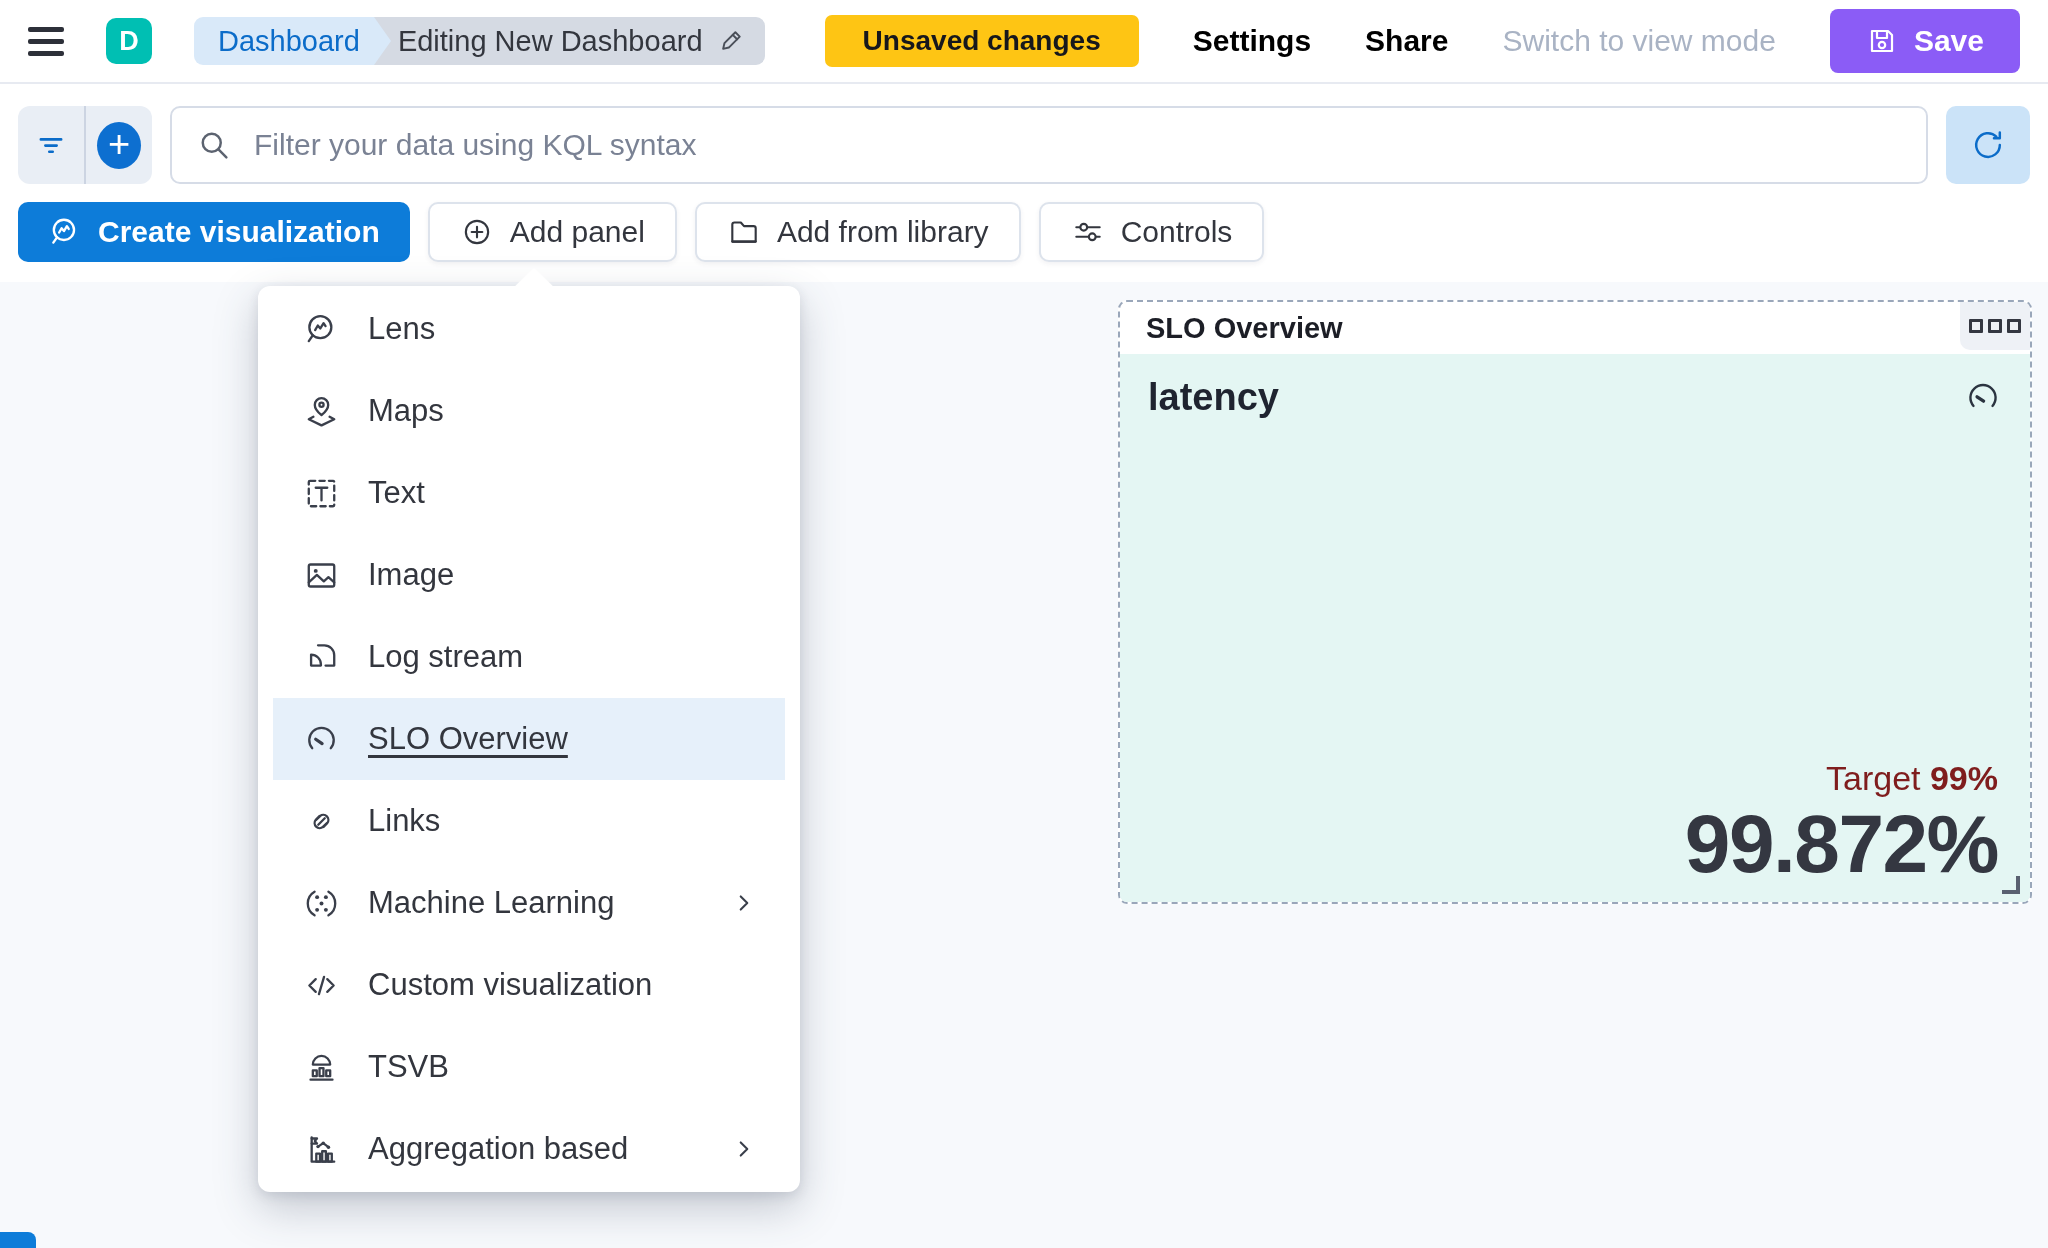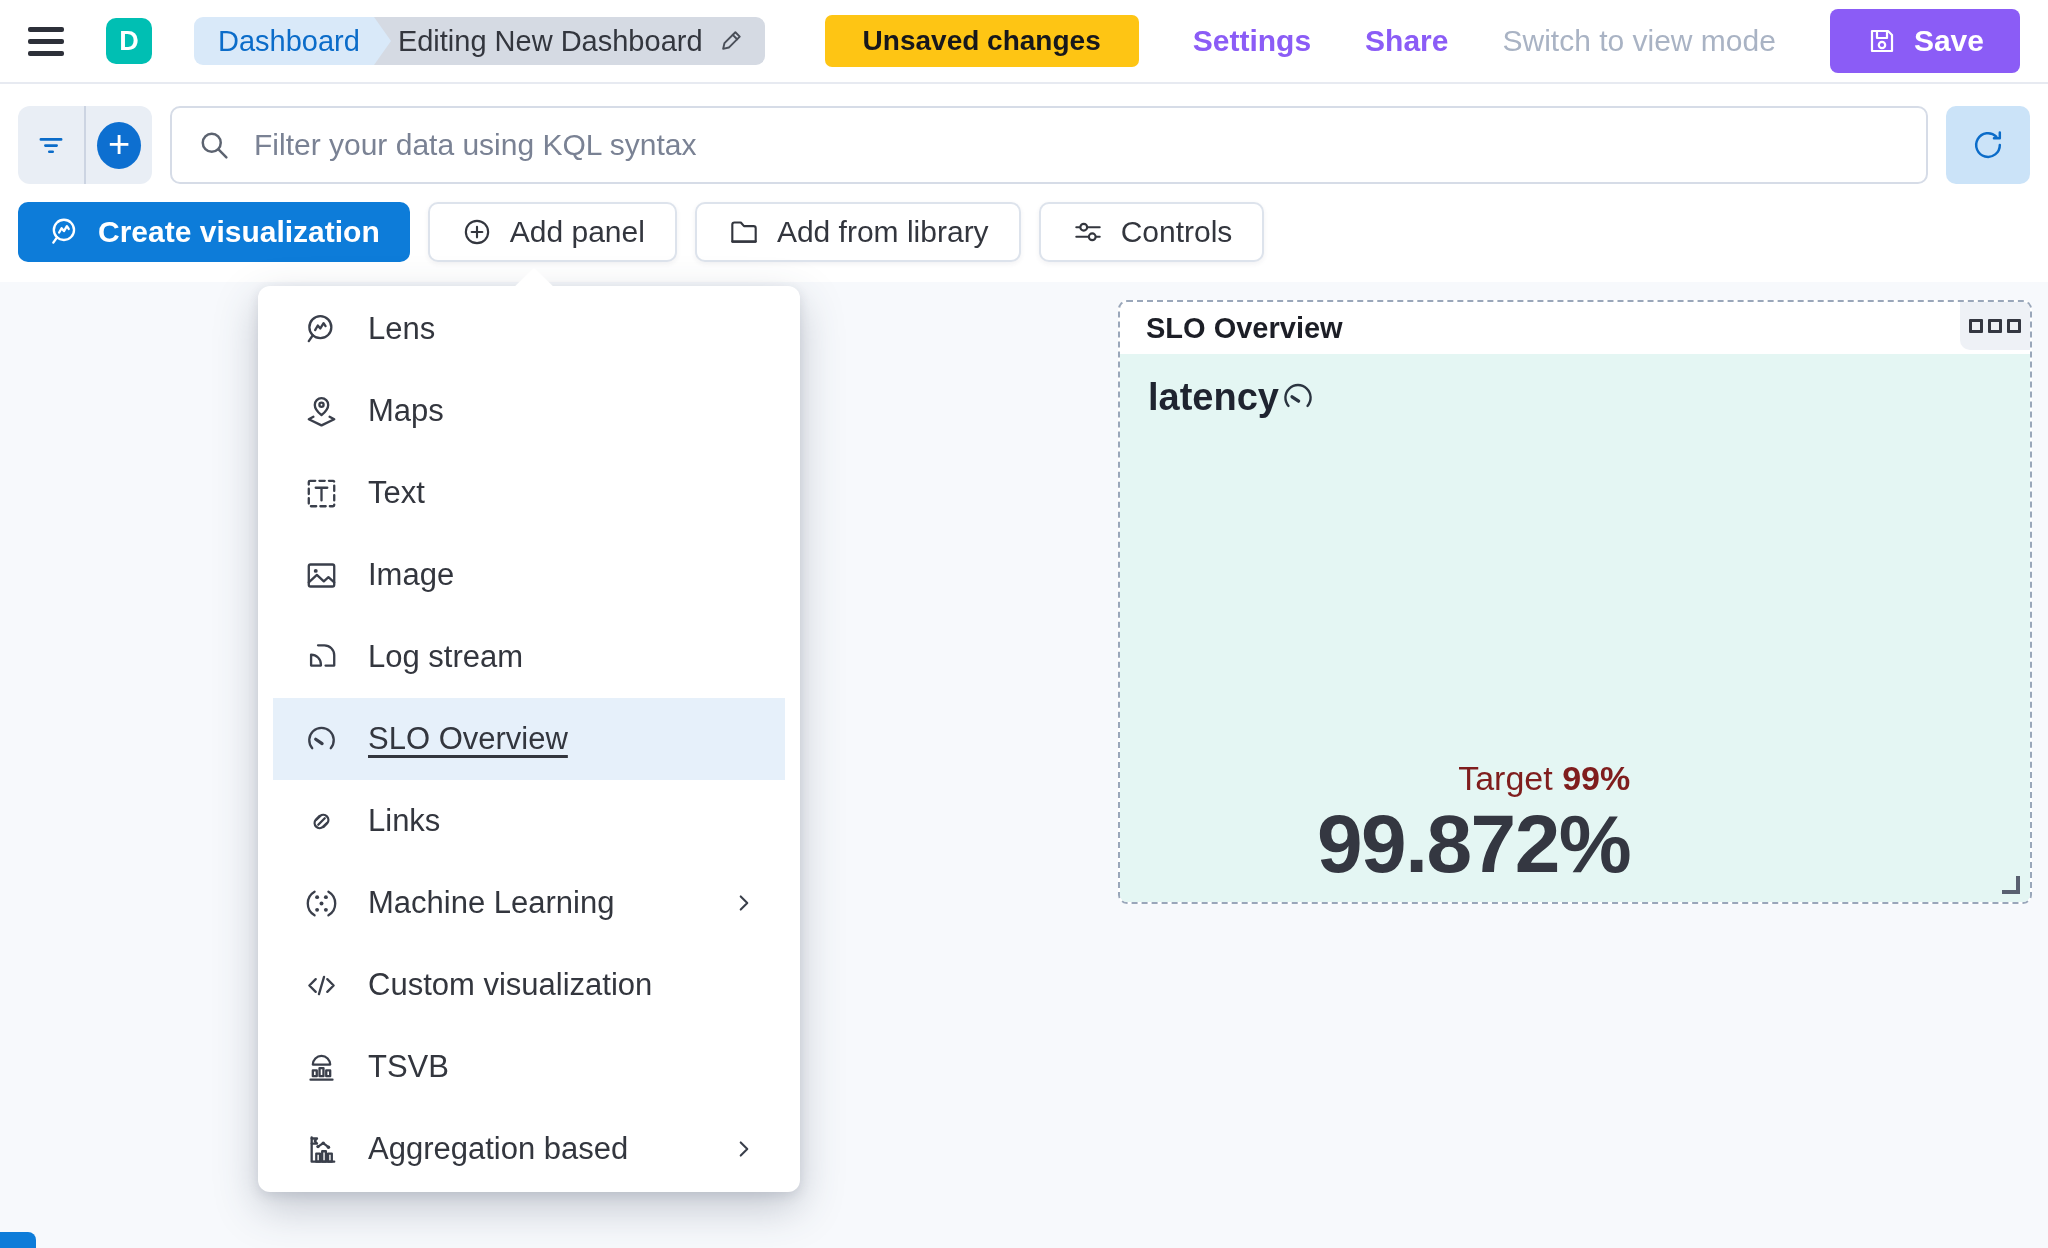--- a/index.html
+++ b/index.html
@@ -21,21 +21,21 @@
   .crumbs{display:flex;align-items:center;margin-left:42px;height:56px}
   .crumb-first{position:relative;z-index:2;background:#d9e9f9;color:#0b6cc9;font-size:29px;font-weight:500;
     height:48px;display:flex;align-items:center;padding:0 14px 0 24px;border-radius:9px 0 0 9px}
   .crumb-first::after{content:"";position:absolute;right:-17px;top:0;width:0;height:0;
     border-top:24px solid transparent;border-bottom:24px solid transparent;border-left:17px solid #d9e9f9}
   .crumb-last{background:#d5dae3;color:#33363e;font-size:29px;height:48px;display:flex;align-items:center;
     gap:14px;padding:0 20px 0 36px;margin-left:-12px;border-radius:0 9px 9px 0;z-index:1}
   .hspacer{flex:1}
   .badge-unsaved{background:#fec514;color:#17181c;font-size:28px;font-weight:700;
     padding:10px 38px;border-radius:7px;white-space:nowrap}
-  .hlink{font-size:30px;font-weight:600;color:#8b5cf6;margin-left:54px;cursor:pointer;white-space:nowrap}
+  .hlink{font-size:30px;font-weight:600;color:#000000;margin-left:54px;cursor:pointer;white-space:nowrap}
   .hlink.disabled{color:#a9b3c4;font-weight:500}
   .btn-save{margin-left:54px;background:#8b5cf6;color:#fff;height:64px;padding:0 36px;border-radius:8px;
     display:flex;align-items:center;gap:16px;font-size:30px;font-weight:600;cursor:pointer;border:none}
 
   
   .filter-row{display:flex;align-items:stretch;gap:18px;padding:22px 18px 0;height:78px;background:#fff}
   .fgroup{display:flex;background:#e9eef5;border-radius:12px;overflow:hidden}
   .fcell{width:66px;display:flex;align-items:center;justify-content:center;cursor:pointer}
   .fcell.second{border-left:2px solid #ccd4e2}
   .plus-btn{width:44px;height:44px;border-radius:50%;background:#0d6fd0;color:#fff;display:flex;
@@ -79,21 +79,21 @@
 
   
   .slo-panel{position:absolute;left:1118px;top:300px;width:914px;height:604px;box-sizing:border-box;
     border:2px dashed #9aa7ba;border-radius:9px;background:#fff;z-index:3}
   .panel-header{height:52px;display:flex;align-items:center;padding:0 26px;position:relative;cursor:grab}
   .panel-title{font-size:29px;font-weight:700;color:#1c1e26}
   .panel-options{position:absolute;right:0;top:0;width:70px;height:48px;background:#eef1f6;
     border-radius:0 7px 0 10px;display:flex;align-items:center;justify-content:center;gap:5px;cursor:pointer}
   .pbox{width:8px;height:8px;border:3px solid #343741;border-radius:1px}
   .panel-body{position:absolute;left:0;right:0;top:52px;bottom:0;background:#e4f6f3;
-    border-radius:0 0 7px 7px;padding:22px 28px 16px;box-sizing:border-box;display:flex;}
+    border-radius:0 0 7px 7px;padding:22px 28px 16px;box-sizing:border-box;display:flex;flex-direction:column}
   .body-top{display:flex;justify-content:space-between;align-items:flex-start}
   .metric-name{font-size:38px;font-weight:700;color:#1f2430}
   .gauge-ic{width:38px;height:38px;color:#2b3440;margin-top:2px}
   .body-bottom{margin-top:auto;text-align:right;padding-right:4px}
   .target-line{font-size:34px;color:#7f1d1d}
   .target-line b{font-weight:700}
   .big-value{font-size:82px;font-weight:700;color:#343741;letter-spacing:-1.5px;line-height:1.02;margin-top:4px}
   .resize-handle{position:absolute;right:10px;bottom:8px;width:14px;height:14px;
     border-right:4px solid #596070;border-bottom:4px solid #596070;cursor:nwse-resize}
 

